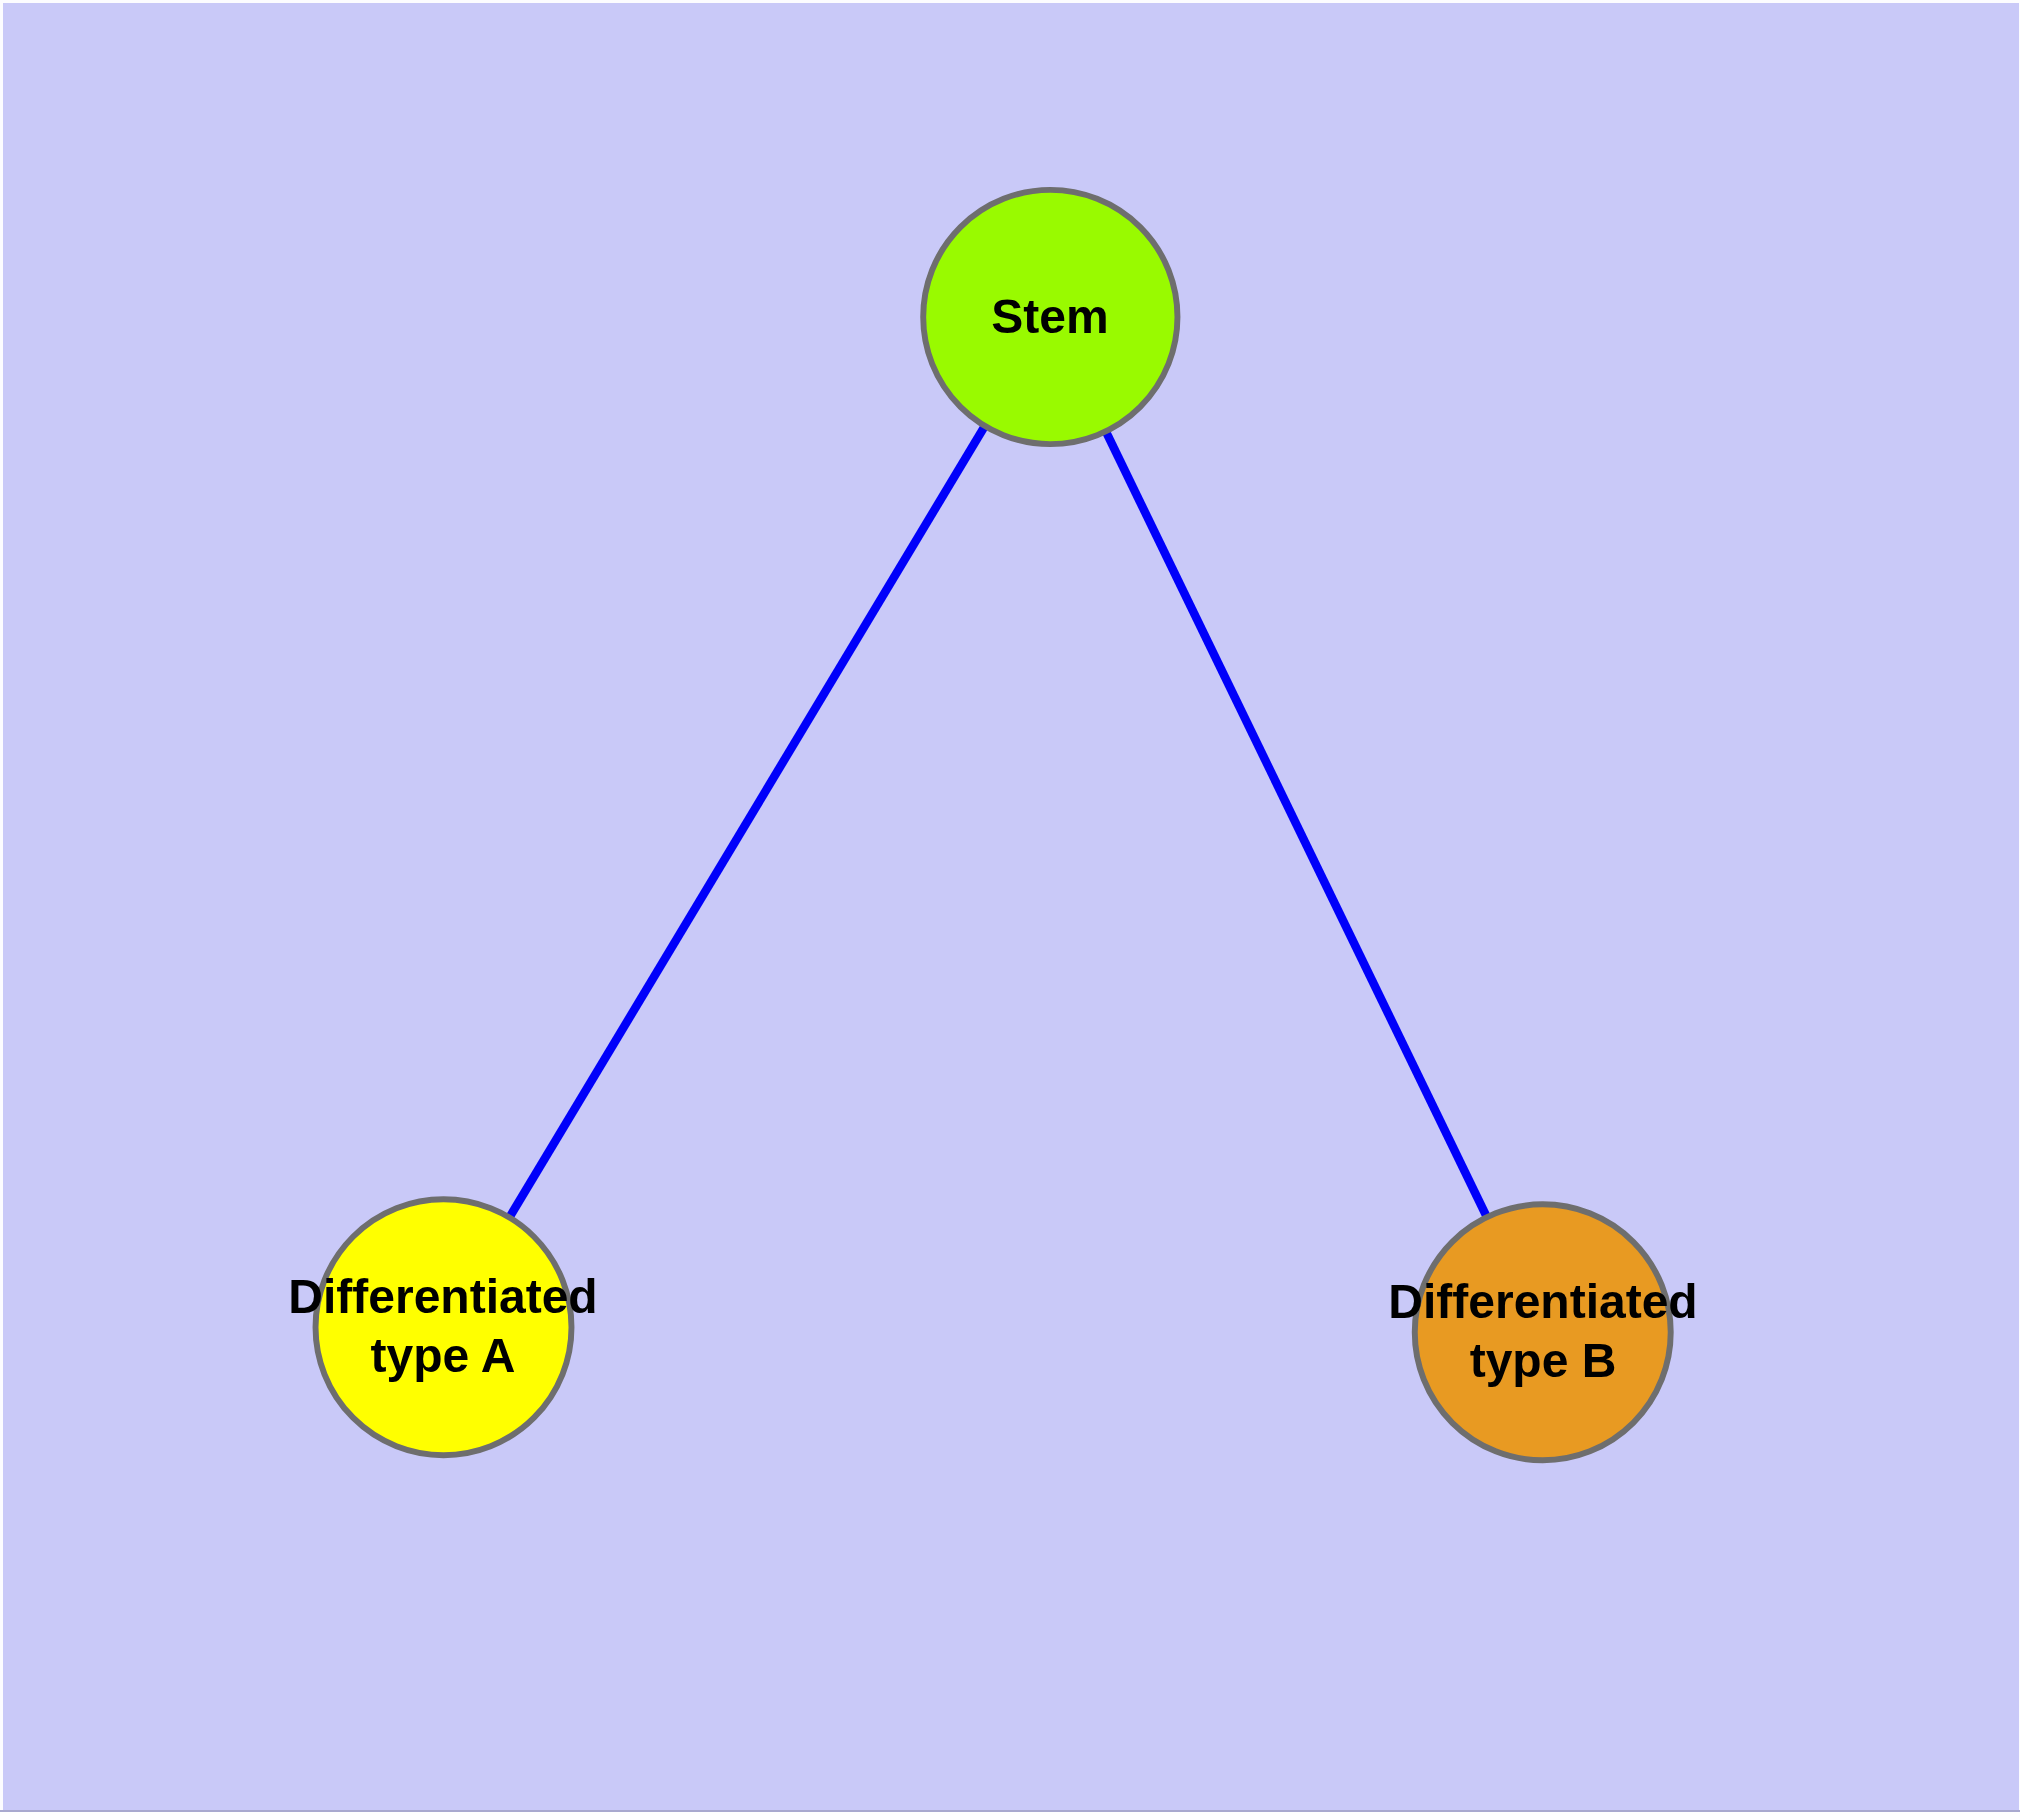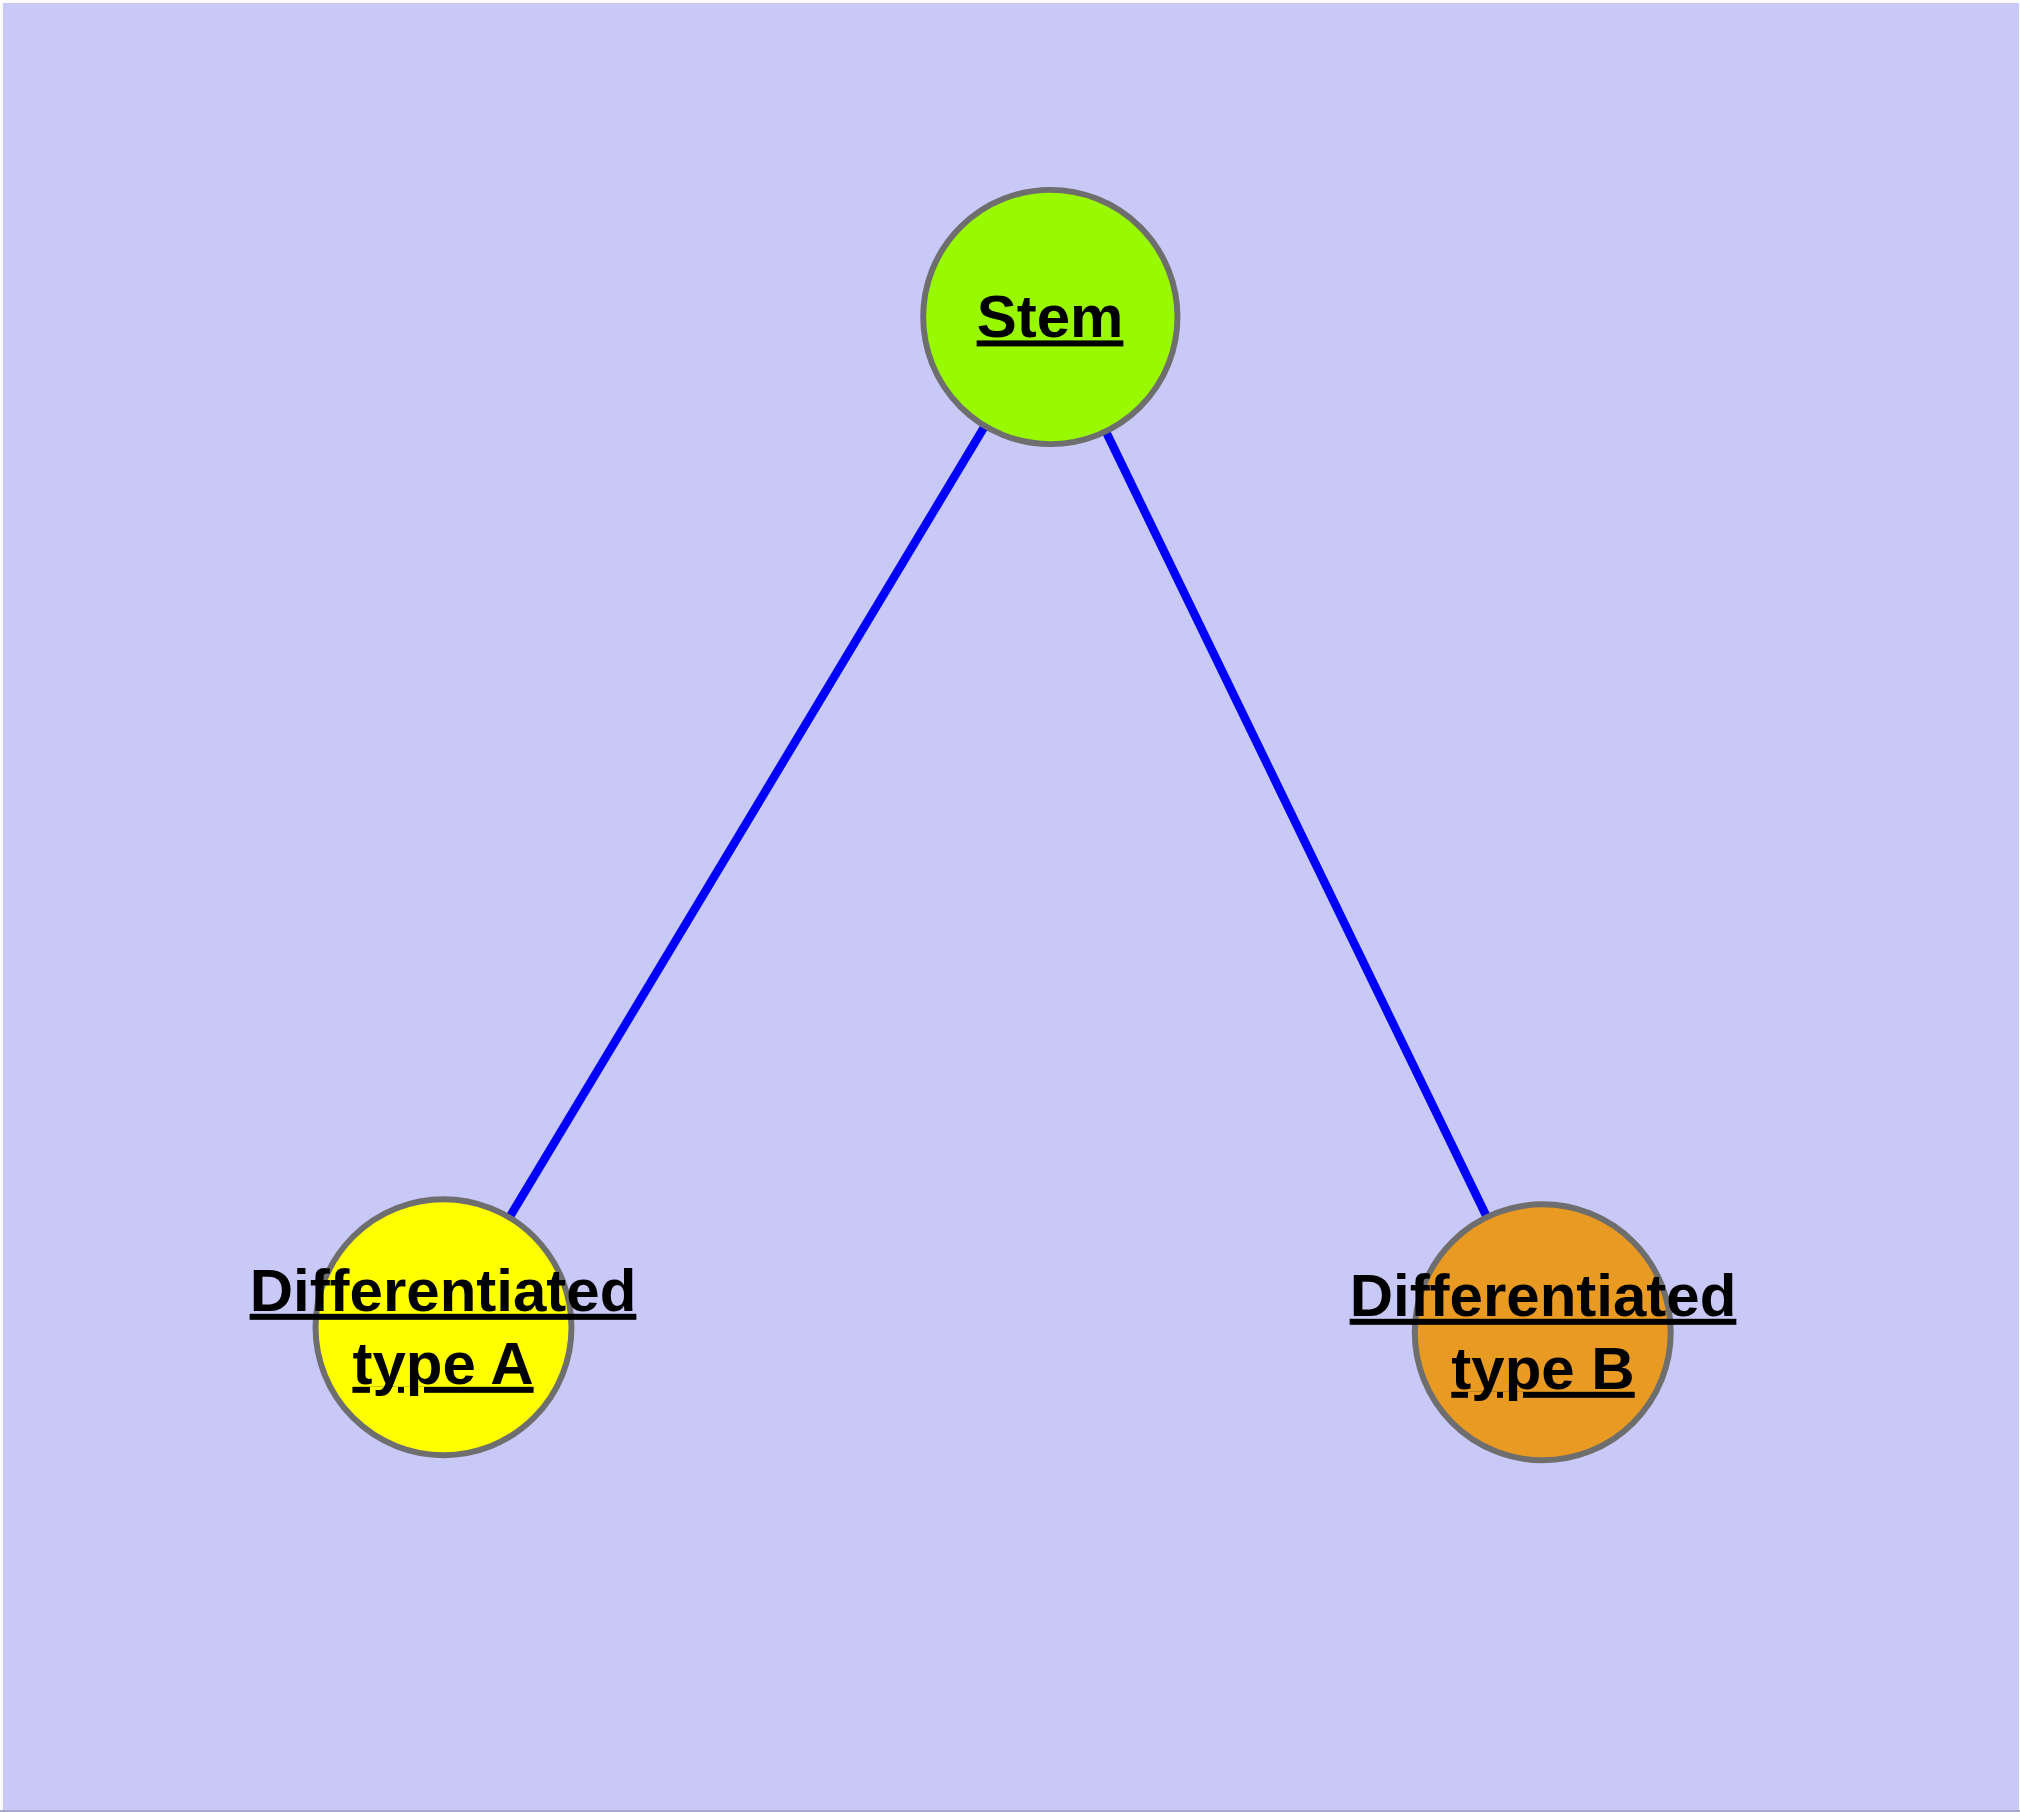--- a/index.html
+++ b/index.html
@@ -35,26 +35,25 @@
     left: 0;
     width: 2021px;
     height: 1812px;
     display: block;
   }
   .node-label {
     position: absolute;
     transform: translate(-50%, -50%);
     text-align: center;
     font-weight: bold;
-    font-size: 60px;
+    font-size: 48px;
     line-height: 1.22;
     white-space: pre-line;
     letter-spacing: 0;
     pointer-events: none;
-    text-decoration: underline;
   }
 </style>
 </head>
 <body>
 
 <div class="stage">
   <div class="canvas" style="background: rgb(201, 201, 248);"></div>
   <div class="bottom-hairline" style="background: rgb(169, 169, 207);"></div>
 
   <svg class="graph" viewBox="0 0 2384 2138" xmlns="http://www.w3.org/2000/svg">

